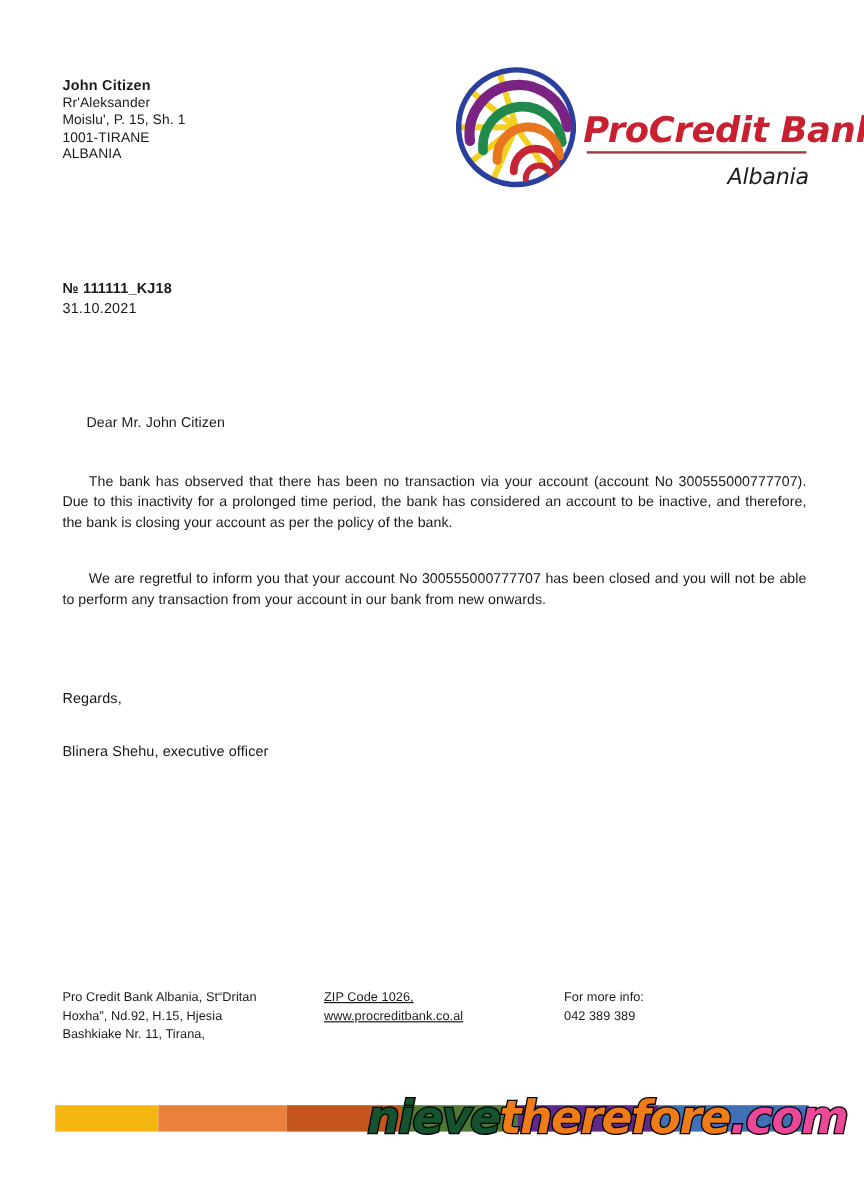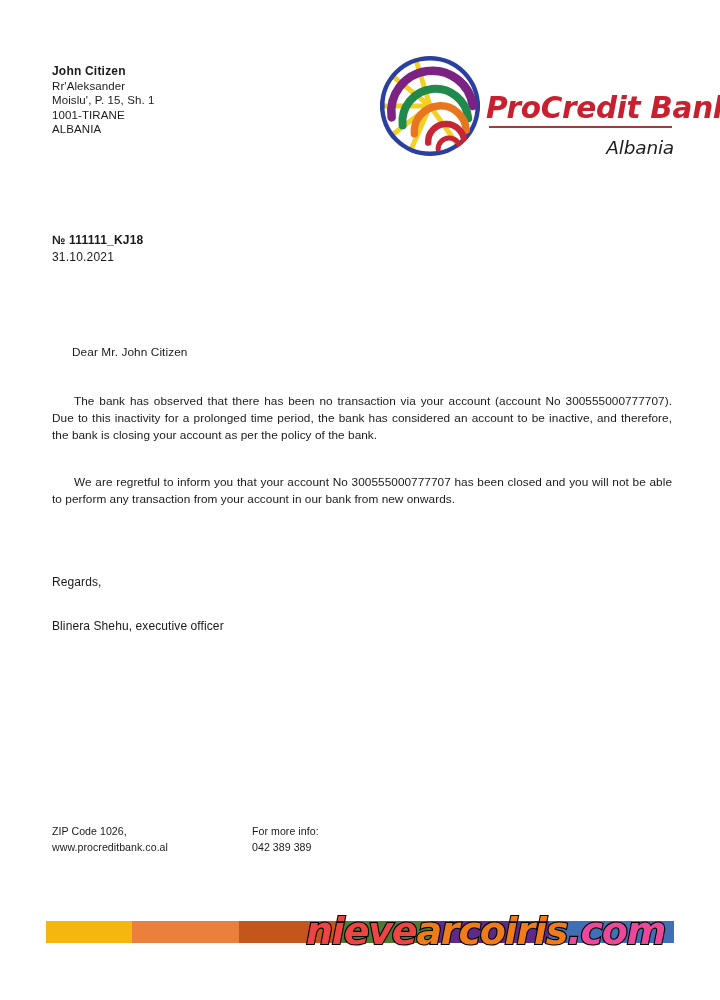--- a/index.html
+++ b/index.html
@@ -148,21 +148,21 @@
     width: 620px;
     display: flex;
   }
   .fcol {
     font-size: 10.6px;
     line-height: 15.6px;
     letter-spacing: 0.05px;
     color: #1b1b1b;
   }
   .fcol.c1 { width: 218px; }
-  .fcol.c2 { width: 200px; }
+  .fcol.c2 { width: 200px; text-decoration: underline; }
   .fcol.c3 { width: 202px; }
   .fcol .u {
     text-decoration: underline;
   }
 
   
   .colorbar {
     position: absolute;
     left: 46px;
     top: 921px;
@@ -182,21 +182,21 @@
     font-weight: bold;
     font-style: italic;
     font-size: 38px;
     letter-spacing: -1.2px;
     line-height: 46px;
     white-space: nowrap;
     -webkit-text-stroke: 2.2px #000000;
     paint-order: stroke fill;
   }
   .watermark span { display: inline; }
-  .wm-a { color: #ef4444; font-style: italic; }
+  .wm-a { color: #14532d; font-style: italic; }
   .wm-b { color: #ef7b19; }
   .wm-c { color: #ec4899; }
 </style>
 </head>
 <body>
 
 <div class="page">
 
   <div class="header">
 
@@ -255,36 +255,41 @@
     <p class="para">The bank has observed that there has been no transaction via your account (account No 300555000777707). Due to this inactivity for a prolonged time period, the bank has considered an account to be inactive, and therefore, the bank is closing your account as per the policy of the bank.</p>
     <p class="para last">We are regretful to inform you that your account No 300555000777707 has been closed and you will not be able to perform any transaction from your account in our bank from new onwards.</p>
   </div>
 
   <div class="signoff">
     <div class="regards">Regards,</div>
     <div>Blinera Shehu, executive officer</div>
   </div>
 
   <div class="footer">
+    <div class="fcol c1">
+      <div>Pro Credit Bank Albania, St“Dritan</div>
+      <div>Hoxha”, Nd.92, H.15, Hjesia</div>
+      <div>Bashkiake Nr. 11, Tirana,</div>
+    </div>
     <div class="fcol c2">
       <div>ZIP Code 1026,</div>
       <div>www.procreditbank.co.al</div>
     </div>
     <div class="fcol c3">
       <div>For more info:</div>
       <div>042 389 389</div>
     </div>
   </div>
 
   <div class="colorbar" id="colorbar">
       <div class="band" style="background: rgb(245, 182, 15); width: 86px;"></div>
       <div class="band" style="background: rgb(233, 129, 60); width: 107px;"></div>
       <div class="band" style="background: rgb(196, 85, 27); width: 96px;"></div>
       <div class="band" style="background: rgb(78, 122, 52); width: 96px;"></div>
       <div class="band" style="background: rgb(93, 42, 140); width: 118px;"></div>
       <div class="band" style="background: rgb(63, 111, 181); width: 125px;"></div>
     </div>
 
   <div class="watermark">
-    <span class="wm-a">nieve</span><span class="wm-b">arcoiris</span><span class="wm-c">.com</span>
+    <span class="wm-a">nieve</span><span class="wm-b">therefore</span><span class="wm-c">.com</span>
   </div>
 
 </div>
 
 </body></html>

